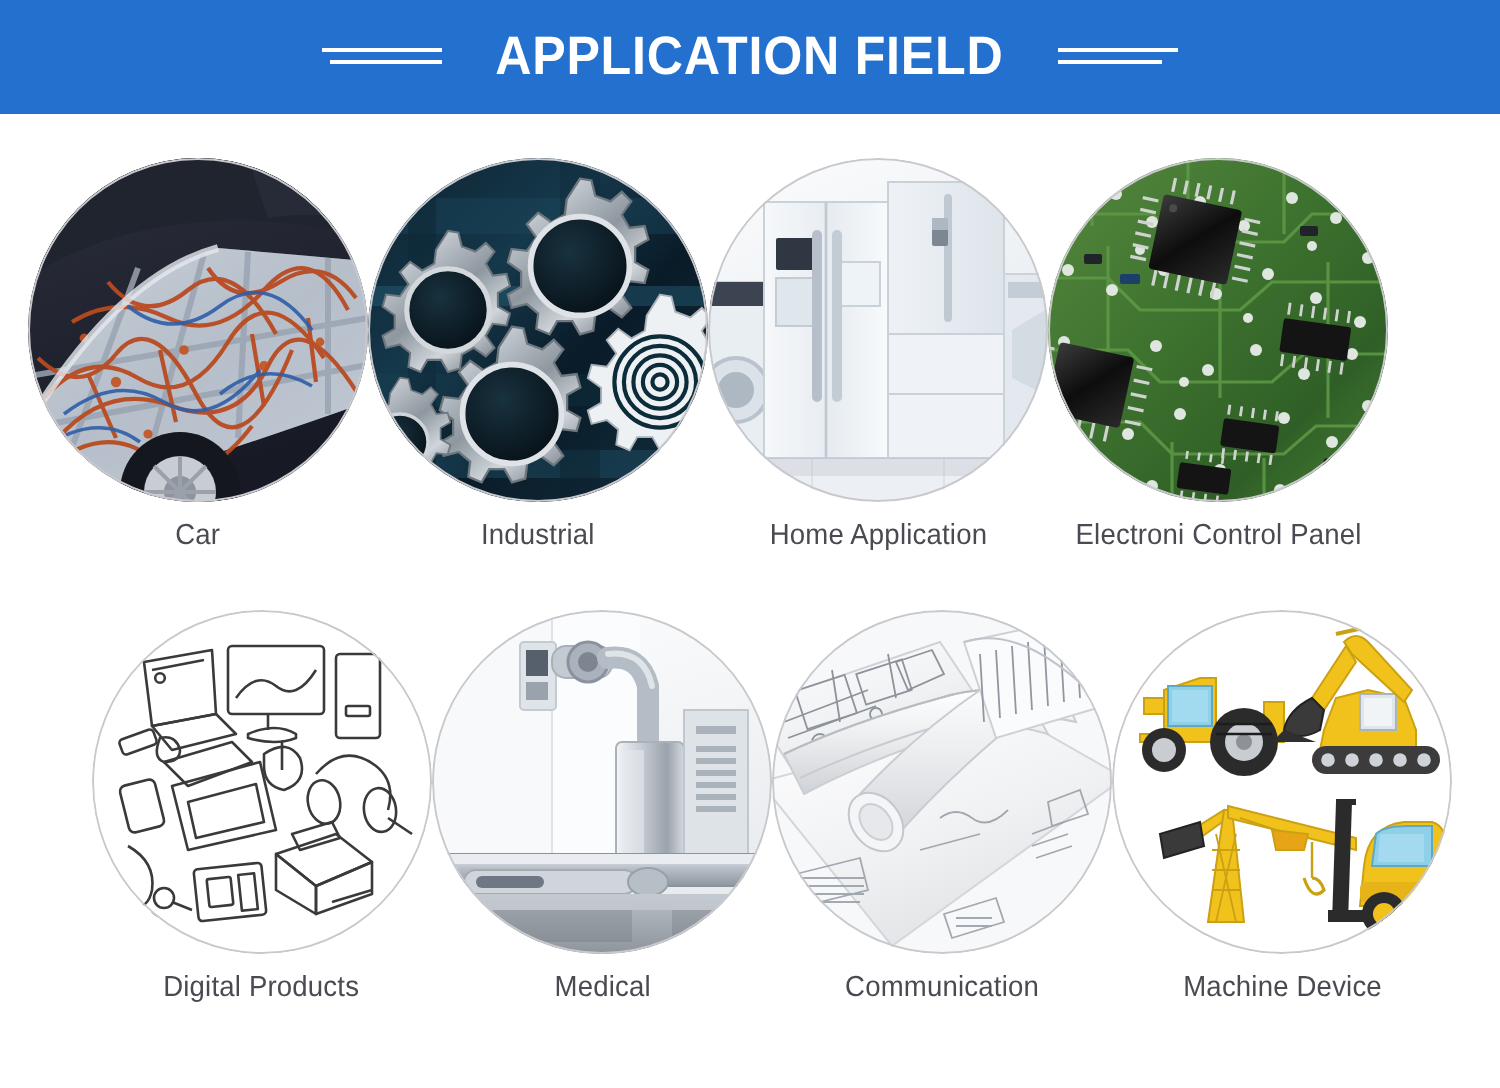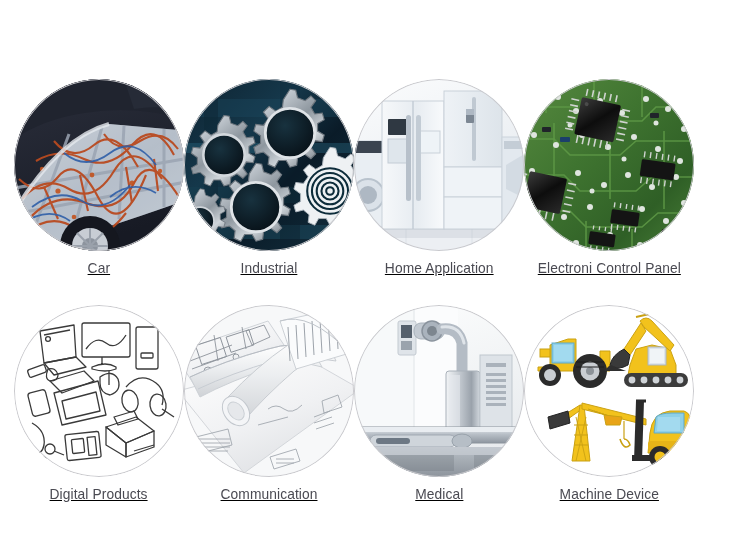--- a/index.html
+++ b/index.html
@@ -66,30 +66,29 @@
 
   
   .grid {
     position: absolute;
     left: 0;
     top: 57px;
     width: 626px;
     height: 487px;
     display: flex;
     flex-direction: column;
-    text-decoration: underline;
   }
   .row {
     display: flex;
     justify-content: space-between;
     padding: 0 14px;
     box-sizing: border-box;
   }
   .row-1 { height: 232px; padding-top: 22px; }
-  .row-2 { height: 228px; padding-top: 16px; }
+  .row-2 { height: 228px; padding-top: 16px; margin-left: 32px; }
 
   .cell {
     width: 176px;
     display: flex;
     flex-direction: column;
     align-items: center;
   }
   .thumb {
     width: 170px;
     height: 172px;
@@ -115,20 +114,25 @@
     border: 1px solid #c9c9cd;
     box-sizing: border-box;
     pointer-events: none;
   }
 </style>
 </head>
 <body>
 
 <div class="page">
 
+  <div class="header">
+    <span class="rule left"></span>
+    <span class="banner-title">APPLICATION FIELD</span>
+    <span class="rule right"></span>
+  </div>
 
   <div class="grid">
 
     <div class="row row-1">
 
       <div class="cell">
         <div class="thumb">
           <svg viewBox="0 0 170 172" preserveAspectRatio="xMidYMid slice">
             <defs>
               <linearGradient id="carBody" x1="0" y1="0" x2="0.3" y2="1">
@@ -500,20 +504,90 @@
           </svg>
           <div class="ring"></div>
         </div>
         <div class="caption">Digital Products</div>
       </div>
 
       <div class="cell">
         <div class="thumb">
           <svg viewBox="0 0 170 172" preserveAspectRatio="xMidYMid slice">
             <defs>
+              <linearGradient id="roomG" x1="0" y1="0" x2="0.3" y2="1">
+                <stop offset="0" stop-color="#fdfefe"></stop>
+                <stop offset="1" stop-color="#e8ebee"></stop>
+              </linearGradient>
+              <linearGradient id="colG" x1="0" y1="0" x2="1" y2="0">
+                <stop offset="0" stop-color="#f3f5f7"></stop>
+                <stop offset="0.4" stop-color="#c3c9d0"></stop>
+                <stop offset="0.75" stop-color="#9aa2ab"></stop>
+                <stop offset="1" stop-color="#d2d8de"></stop>
+              </linearGradient>
+              <linearGradient id="tableG" x1="0" y1="0" x2="0" y2="1">
+                <stop offset="0" stop-color="#eef1f4"></stop>
+                <stop offset="0.45" stop-color="#b8bfc7"></stop>
+                <stop offset="1" stop-color="#8e969f"></stop>
+              </linearGradient>
+              <linearGradient id="floorG" x1="0" y1="0" x2="0" y2="1">
+                <stop offset="0" stop-color="#b9c0c7"></stop>
+                <stop offset="1" stop-color="#8d949c"></stop>
+              </linearGradient>
+            </defs>
+            <rect width="170" height="172" fill="url(#roomG)"></rect>
+            <rect x="0" y="0" width="60" height="126" fill="#f7f9fa"></rect>
+            <rect x="60" y="0" width="44" height="126" fill="#fbfcfd"></rect>
+            <line x1="60" y1="0" x2="60" y2="126" stroke="#e0e4e8"></line>
+
+            <rect x="44" y="16" width="18" height="34" rx="2" fill="#dfe4e9" stroke="#c3cad1"></rect>
+            <rect x="47" y="20" width="11" height="13" fill="#55606c"></rect>
+            <rect x="47" y="36" width="11" height="9" fill="#9aa3ad"></rect>
+            <rect x="60" y="18" width="30" height="16" rx="7" fill="#c3cad2" stroke="#a8b1ba"></rect>
+            <circle cx="78" cy="26" r="10" fill="#aab3bd" stroke="#8a939d" stroke-width="1.5"></circle>
+            <circle cx="78" cy="26" r="5" fill="#7d868f"></circle>
+            <path d="M88 24 Q104 22 108 38 L108 70" fill="none" stroke="#b4bcc5" stroke-width="11" stroke-linecap="round"></path>
+            <path d="M88 22 Q106 20 110 38" fill="none" stroke="#dfe4e9" stroke-width="3" stroke-linecap="round"></path>
+
+            <rect x="92" y="66" width="34" height="68" rx="3" fill="url(#colG)" stroke="#a9b1b9"></rect>
+            <rect x="96" y="70" width="10" height="60" fill="#e6eaee" opacity="0.6"></rect>
+
+            <rect x="126" y="50" width="32" height="86" fill="#dee3e8" stroke="#c0c7ce"></rect>
+            <rect x="132" y="58" width="20" height="4" fill="#aab2bb"></rect>
+            <g fill="#aab2bb">
+              <rect x="132" y="68" width="20" height="3"></rect>
+                <rect x="132" y="74" width="20" height="3"></rect>
+              <rect x="132" y="80" width="20" height="3"></rect>
+                <rect x="132" y="86" width="20" height="3"></rect>
+              <rect x="132" y="92" width="20" height="3"></rect>
+                <rect x="132" y="98" width="20" height="3"></rect>
+            </g>
+
+            <rect x="-4" y="122" width="178" height="16" fill="url(#tableG)" stroke="#8b939c"></rect>
+            <rect x="-4" y="122" width="178" height="5" fill="#e9edf1"></rect>
+            <rect x="16" y="130" width="86" height="12" rx="6" fill="#cfd5db" stroke="#a3abb4"></rect>
+            <rect x="22" y="133" width="34" height="6" rx="3" fill="#6d7884"></rect>
+            <ellipse cx="108" cy="136" rx="10" ry="7" fill="#b6bec6" stroke="#98a1aa"></ellipse>
+
+            <rect x="0" y="142" width="170" height="30" fill="url(#floorG)"></rect>
+            <path d="M0 142 H170 V150 H0 Z" fill="#cbd1d7" opacity="0.6"></path>
+            <g opacity="0.25" fill="#5f676f">
+              <rect x="20" y="150" width="80" height="16"></rect>
+              <rect x="120" y="150" width="40" height="18"></rect>
+            </g>
+          </svg>
+          <div class="ring"></div>
+        </div>
+        <div class="caption">Medical</div>
+      </div>
+
+      <div class="cell">
+        <div class="thumb">
+          <svg viewBox="0 0 170 172" preserveAspectRatio="xMidYMid slice">
+            <defs>
               <linearGradient id="paperG" x1="0" y1="0" x2="0.6" y2="1">
                 <stop offset="0" stop-color="#ffffff"></stop>
                 <stop offset="0.6" stop-color="#f0f1f3"></stop>
                 <stop offset="1" stop-color="#dfe1e4"></stop>
               </linearGradient>
               <linearGradient id="rollG" x1="0" y1="0" x2="0" y2="1">
                 <stop offset="0" stop-color="#ffffff"></stop>
                 <stop offset="0.45" stop-color="#eceef0"></stop>
                 <stop offset="1" stop-color="#cfd2d6"></stop>
               </linearGradient>
@@ -553,90 +627,20 @@
 
             <path d="M96 16 L152 4 L166 48 L112 64 Z" fill="#fafbfc" stroke="#cdd1d6"></path>
             <g stroke="#9197a0" stroke-width="0.9">
               <path d="M104 22 L106 56 M112 20 L114 54 M120 18 L122 52 M128 16 L130 50 M136 14 L138 48 M144 12 L146 46 M152 10 L154 44"></path>
             </g>
             <path d="M96 16 Q126 6 166 48" fill="none" stroke="#bfc4ca" stroke-width="1"></path>
           </svg>
           <div class="ring"></div>
         </div>
         <div class="caption">Communication</div>
-      </div>
-
-      <div class="cell">
-        <div class="thumb">
-          <svg viewBox="0 0 170 172" preserveAspectRatio="xMidYMid slice">
-            <defs>
-              <linearGradient id="roomG" x1="0" y1="0" x2="0.3" y2="1">
-                <stop offset="0" stop-color="#fdfefe"></stop>
-                <stop offset="1" stop-color="#e8ebee"></stop>
-              </linearGradient>
-              <linearGradient id="colG" x1="0" y1="0" x2="1" y2="0">
-                <stop offset="0" stop-color="#f3f5f7"></stop>
-                <stop offset="0.4" stop-color="#c3c9d0"></stop>
-                <stop offset="0.75" stop-color="#9aa2ab"></stop>
-                <stop offset="1" stop-color="#d2d8de"></stop>
-              </linearGradient>
-              <linearGradient id="tableG" x1="0" y1="0" x2="0" y2="1">
-                <stop offset="0" stop-color="#eef1f4"></stop>
-                <stop offset="0.45" stop-color="#b8bfc7"></stop>
-                <stop offset="1" stop-color="#8e969f"></stop>
-              </linearGradient>
-              <linearGradient id="floorG" x1="0" y1="0" x2="0" y2="1">
-                <stop offset="0" stop-color="#b9c0c7"></stop>
-                <stop offset="1" stop-color="#8d949c"></stop>
-              </linearGradient>
-            </defs>
-            <rect width="170" height="172" fill="url(#roomG)"></rect>
-            <rect x="0" y="0" width="60" height="126" fill="#f7f9fa"></rect>
-            <rect x="60" y="0" width="44" height="126" fill="#fbfcfd"></rect>
-            <line x1="60" y1="0" x2="60" y2="126" stroke="#e0e4e8"></line>
-
-            <rect x="44" y="16" width="18" height="34" rx="2" fill="#dfe4e9" stroke="#c3cad1"></rect>
-            <rect x="47" y="20" width="11" height="13" fill="#55606c"></rect>
-            <rect x="47" y="36" width="11" height="9" fill="#9aa3ad"></rect>
-            <rect x="60" y="18" width="30" height="16" rx="7" fill="#c3cad2" stroke="#a8b1ba"></rect>
-            <circle cx="78" cy="26" r="10" fill="#aab3bd" stroke="#8a939d" stroke-width="1.5"></circle>
-            <circle cx="78" cy="26" r="5" fill="#7d868f"></circle>
-            <path d="M88 24 Q104 22 108 38 L108 70" fill="none" stroke="#b4bcc5" stroke-width="11" stroke-linecap="round"></path>
-            <path d="M88 22 Q106 20 110 38" fill="none" stroke="#dfe4e9" stroke-width="3" stroke-linecap="round"></path>
-
-            <rect x="92" y="66" width="34" height="68" rx="3" fill="url(#colG)" stroke="#a9b1b9"></rect>
-            <rect x="96" y="70" width="10" height="60" fill="#e6eaee" opacity="0.6"></rect>
-
-            <rect x="126" y="50" width="32" height="86" fill="#dee3e8" stroke="#c0c7ce"></rect>
-            <rect x="132" y="58" width="20" height="4" fill="#aab2bb"></rect>
-            <g fill="#aab2bb">
-              <rect x="132" y="68" width="20" height="3"></rect>
-                <rect x="132" y="74" width="20" height="3"></rect>
-              <rect x="132" y="80" width="20" height="3"></rect>
-                <rect x="132" y="86" width="20" height="3"></rect>
-              <rect x="132" y="92" width="20" height="3"></rect>
-                <rect x="132" y="98" width="20" height="3"></rect>
-            </g>
-
-            <rect x="-4" y="122" width="178" height="16" fill="url(#tableG)" stroke="#8b939c"></rect>
-            <rect x="-4" y="122" width="178" height="5" fill="#e9edf1"></rect>
-            <rect x="16" y="130" width="86" height="12" rx="6" fill="#cfd5db" stroke="#a3abb4"></rect>
-            <rect x="22" y="133" width="34" height="6" rx="3" fill="#6d7884"></rect>
-            <ellipse cx="108" cy="136" rx="10" ry="7" fill="#b6bec6" stroke="#98a1aa"></ellipse>
-
-            <rect x="0" y="142" width="170" height="30" fill="url(#floorG)"></rect>
-            <path d="M0 142 H170 V150 H0 Z" fill="#cbd1d7" opacity="0.6"></path>
-            <g opacity="0.25" fill="#5f676f">
-              <rect x="20" y="150" width="80" height="16"></rect>
-              <rect x="120" y="150" width="40" height="18"></rect>
-            </g>
-          </svg>
-          <div class="ring"></div>
-        </div>
-        <div class="caption">Medical</div>
       </div>
 
       <div class="cell">
         <div class="thumb">
           <svg viewBox="0 0 170 172" preserveAspectRatio="xMidYMid slice">
             <rect width="170" height="172" fill="#ffffff"></rect>
 
             <g>
               <path d="M14 62 L26 62 L26 40 L44 34 L52 34 L52 62 L76 62 L76 46 L86 46 L86 66 L14 66 Z" fill="#f2c21c" stroke="#caa113" stroke-width="1"></path>
               <rect x="28" y="38" width="22" height="20" fill="#8ed0e8" stroke="#5fa8c4"></rect>

